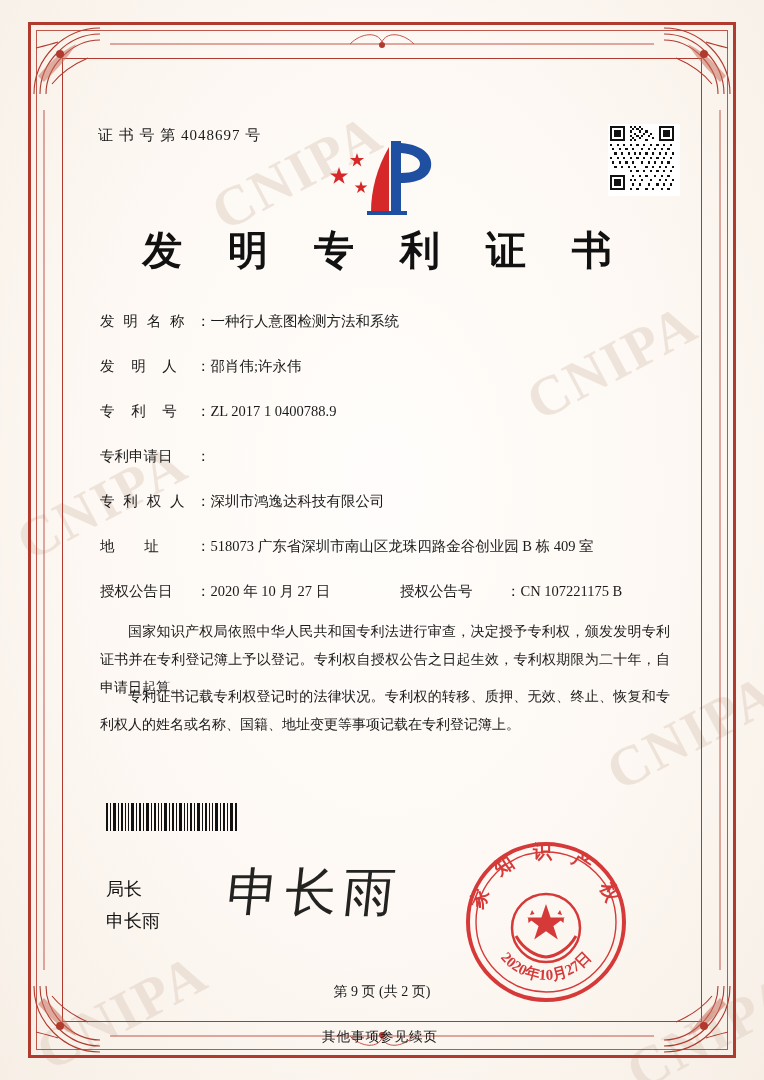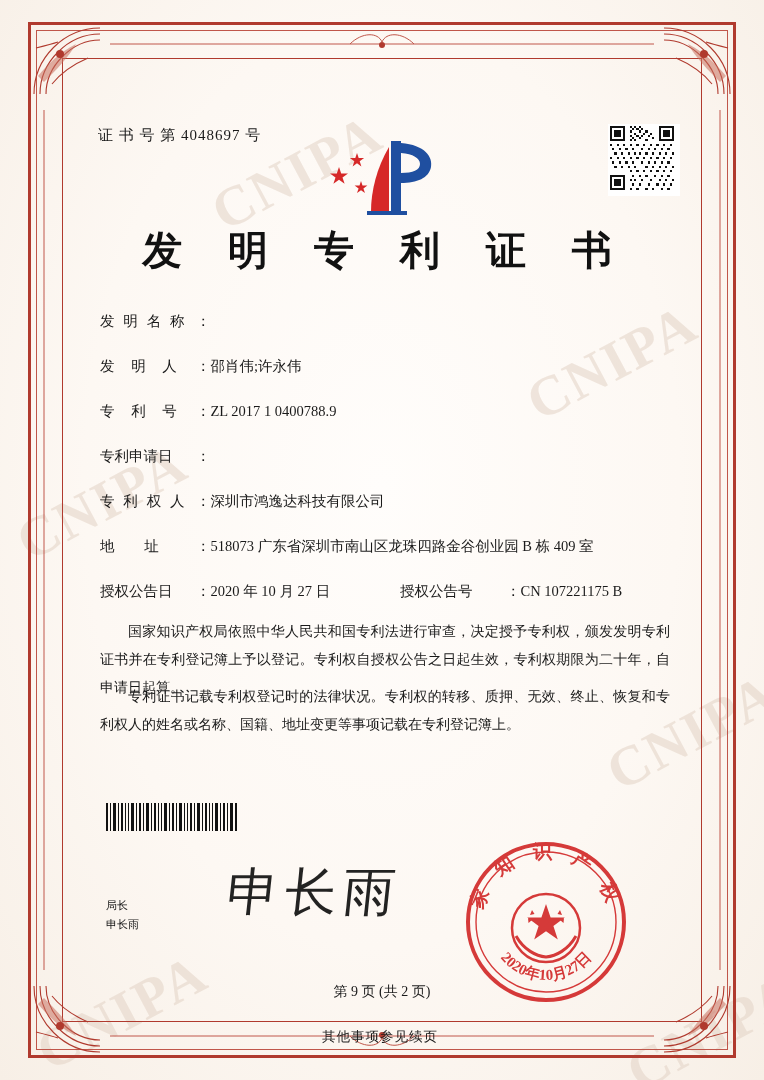--- a/index.html
+++ b/index.html
@@ -161,24 +161,23 @@
   
   .barcode {
     position: absolute;
     left: 44px; top: 745px;
     width: 132px; height: 28px;
   }
 
   .sign-label {
     position: absolute;
     left: 44px; top: 816px;
-    font-size: 11px;
+    font-size: 18px;
     line-height: 1.75;
     color: #111;
-    margin-top: 22px;
   }
 
   .signature {
     position: absolute;
     left: 165px; top: 800px;
     font-size: 52px;
     color: #111;
     font-family: "DejaVu Serif", "Liberation Serif", serif;
     letter-spacing: 6px;
     transform: skewX(-6deg);
@@ -455,20 +454,21 @@
       </svg>
     </div>
 
     <div class="title">发 明 专 利 证 书</div>
 
     <div class="fields">
 
       <div class="frow">
         <span class="flabel sp1">发 明 名 称</span>
         <span class="fcolon">：</span>
+        <span class="fvalue">一种行人意图检测方法和系统</span>
       </div>
 
       <div class="frow">
         <span class="flabel sp2">发 明 人</span>
         <span class="fcolon">：</span>
         <span class="fvalue">邵肖伟;许永伟</span>
       </div>
 
       <div class="frow">
         <span class="flabel sp2">专 利 号</span>

